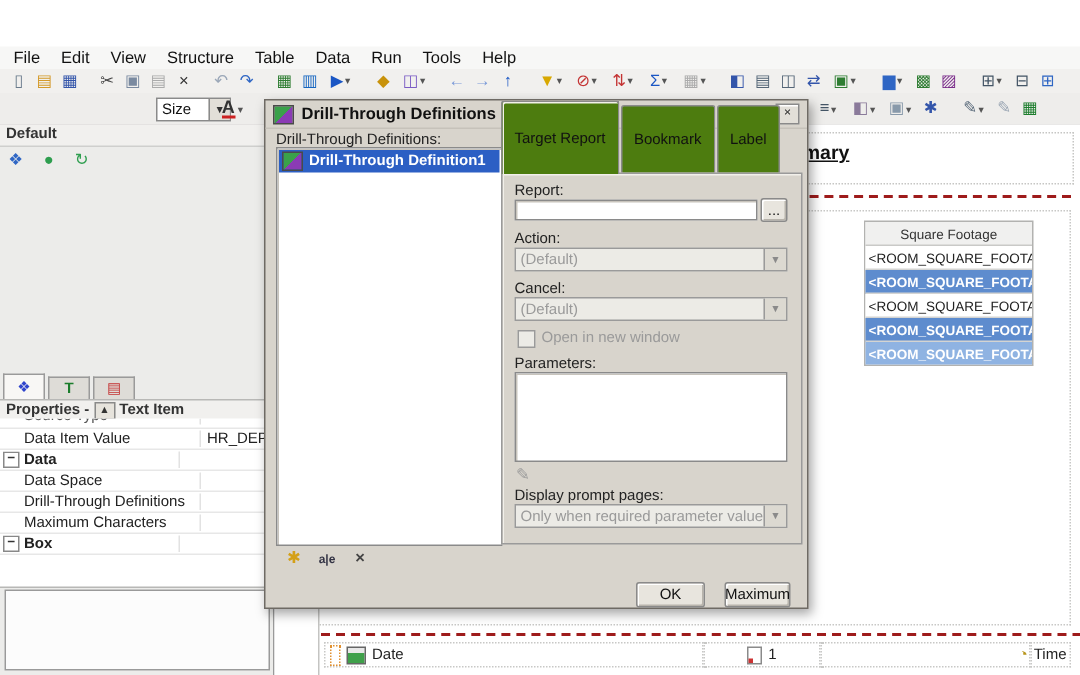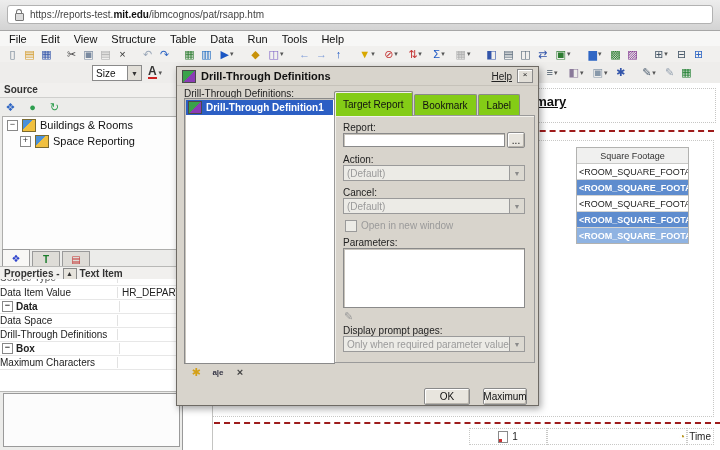--- a/index.html
+++ b/index.html
@@ -43,21 +43,21 @@
   .prow.group .exp::before{content:"−"}
   .pkg{width:12px;height:11px;border:1px solid #7a6a30;background:linear-gradient(135deg,#4a90d9 40%,#f0c040 40%);flex:none}
   .itabs{position:absolute;left:2px;top:167px;height:16px;display:flex;align-items:flex-end;gap:2px}
   .itab{width:26px;height:14px;border:1px solid #9a9a9a;border-bottom:none;background:#dedcd7;display:flex;align-items:center;justify-content:center}
   .itab.active{background:#f8f7f5;height:16px}
   .itab .glyph{font-size:10px;font-weight:bold}
   .prophead{position:absolute;left:0;top:183px;right:0;height:13px;background:#f1f0ee;border-top:1px solid #b8b8b6;border-bottom:1px solid #cfcfcd;font-size:10px;font-weight:bold;color:#333;display:flex;align-items:center;gap:3px;padding-left:4px}
   .ancbtn{width:12px;height:10px;border:1px solid #8a8a8a;background:#e6e3dc;font-size:7px;line-height:9px;text-align:center;color:#333}
   .propgrid{position:absolute;left:0;top:196px;right:0;height:112px;background:#fff;overflow:hidden;border-bottom:1px solid #b8b8b6}
   .prow{height:13px;display:flex;align-items:center;border-bottom:1px solid #e7e7e7;font-size:10px;color:#222}
-  .prow .plabel{width:117px;flex:none;padding-left:0;border-right:1px solid #e2e2e2;white-space:nowrap;overflow:hidden;display:flex;align-items:center;gap:3px}
+  .prow .plabel{width:117px;flex:none;padding-left:16px;border-right:1px solid #e2e2e2;white-space:nowrap;overflow:hidden;display:flex;align-items:center;gap:3px}
   .prow .pvalue{flex:1;padding-left:4px;white-space:nowrap;overflow:hidden}
   .prow.group{font-weight:bold}
   .prow.group .plabel{padding-left:2px}
   .prow.partial{height:6px;overflow:hidden}
   .prow.partial .plabel{margin-top:-9px;color:#555}
   .descbox{position:absolute;left:3px;top:310px;width:175px;height:52px;background:#fcfcfc;border:1px solid #9a9a9a}
   
   .canvas{position:absolute;left:183px;top:83px;right:0;bottom:0;background:#fff;overflow:hidden}
   .pageleft{position:absolute;left:29px;top:0;bottom:0;border-left:1px solid #c4c4c2}
   .hdrblock{position:absolute;left:278px;top:5px;width:253px;height:33px;border:1px dotted #c6c6c4}
@@ -82,46 +82,40 @@
   .dtitle{position:absolute;left:0;top:0;right:0;height:18px;display:flex;align-items:center;gap:5px;padding:0 5px;border-bottom:1px solid #c6c2ba}
   .dtd-ico{width:12px;height:11px;border:1px solid #4a4a4a;background:linear-gradient(135deg,#3aa14a 50%,#8b3bb5 50%);flex:none}
   .dtitle .ttl{flex:1;font-size:11px;font-weight:bold;white-space:nowrap;overflow:hidden}
   .helplink{text-decoration:underline;color:#222}
   .closebtn{width:14px;height:12px;background:#e2dfd8;border:1px solid #8a8a8a;box-shadow:inset 1px 1px 0 #fff;font-size:8px;line-height:10px;text-align:center;color:#222}
   .dlabel{position:absolute;font-size:10px;color:#222;white-space:nowrap}
   .deflist{position:absolute;left:7px;top:31px;width:147px;height:262px;background:#fff;border:1px solid #8a8a8a;box-shadow:inset 1px 1px 0 #c8c4bc;padding:1px;overflow:hidden}
   .defitem{height:15px;display:flex;align-items:center;gap:4px;padding:0 2px;white-space:nowrap;overflow:hidden}
   .defitem.selected{background:#2c5fc4;color:#fff;font-weight:bold}
   .dtabs{position:absolute;left:157px;top:33px;height:16px;display:flex;align-items:flex-end;gap:1px}
-  .dtab{height:13px;padding:4px 8px;background:#84cc16;border:1px solid #8a8a8a;border-bottom:none;border-radius:2px 2px 0 0;display:flex;align-items:center;white-space:nowrap}
+  .dtab{height:13px;padding:16px 8px;background:#4d7c0f;border:1px solid #8a8a8a;border-bottom:none;border-radius:2px 2px 0 0;display:flex;align-items:center;white-space:nowrap}
   .dtab.active{height:16px;z-index:2;box-shadow:inset 1px 1px 0 #f2f0ea}
   .dpanel{position:absolute;left:157px;top:48px;width:199px;height:246px;background:#d8d4cc;border:1px solid #9a9a9a;box-shadow:inset 1px 1px 0 #f2f0ea}
   .sunken{background:#fff;border:1px solid #8a8a8a;box-shadow:inset 1px 1px 0 #c8c4bc;position:absolute}
   .dcombo{position:absolute;height:14px;background:#ecebe6;border:1px solid #9a9a9a;display:flex;align-items:center;color:#9a9a9a}
   .dcombo .cv{flex:1;padding-left:3px;white-space:nowrap;overflow:hidden}
   .dcombo .ca{width:14px;align-self:stretch;background:#dcd9d1;border-left:1px solid #9a9a9a;display:flex;align-items:center;justify-content:center;font-size:7px;color:#8a8a8a;flex:none}
   .chk{position:absolute;width:10px;height:10px;background:#ecebe6;border:1px solid #9a9a9a}
   .disabled-label{color:#9a9a9a}
   .pencil{position:absolute;font-size:11px;color:#9a9a9a}
   .dlgtools{position:absolute;top:298px;left:12px;display:flex;gap:7px;align-items:center;height:14px}
   .dlgtools .glyph{font-size:11px;line-height:1}
   .rename-glyph{font-size:8px;font-weight:bold;color:#334;letter-spacing:0}
   .btn{position:absolute;height:15px;background:#e8e5de;border:1px solid #8a8a8a;border-radius:2px;box-shadow:inset 1px 1px 0 #fff,inset -1px -1px 0 #b8b4ac;display:flex;align-items:center;justify-content:center;font-size:10px;color:#111}
 </style>
 </head>
 <body>
 
 <div class="screen">
 
-  <div class="chrome">
-    <div class="urlbar">
-      <span class="lock"></span>
-      <span><span>https://reports-test.</span><b>mit.edu</b><span>/ibmcognos/pat/rsapp.htm</span></span>
-    </div>
-  </div>
 
   <div class="menubar">
 
   <span class="mi">File</span>
       <span class="mi">Edit</span>
       <span class="mi">View</span>
       <span class="mi">Structure</span>
       <span class="mi">Table</span>
       <span class="mi">Data</span>
       <span class="mi">Run</span>
@@ -227,21 +221,21 @@
       <span class="tbi">
         <span class="glyph" style="color: rgb(68, 85, 102);">⊟</span>
       </span>
       <span class="tbi gap">
         <span class="glyph" style="color: rgb(47, 102, 196);">⊞</span>
       </span>
       <span class="tbi"></span>
     </div>
 
   <div class="formatbar">
-    <div class="combo" style="left:92px;width:48px">
+    <div class="combo" style="left:104px;width:48px">
       <span class="cv">Size</span>
         <span class="ca">▼</span>
     </div>
     <div class="fontcolor">
       <span class="A">A</span>
     </div>
     <div class="fmt-right">
 
     <span class="tbi caret">
           <span class="glyph" style="color: rgb(68, 85, 102);">≡</span>
@@ -261,46 +255,32 @@
         <span class="tbi">
           <span class="glyph" style="color: rgb(152, 164, 178);">✎</span>
         </span>
         <span class="tbi">
           <span class="glyph" style="color: rgb(27, 125, 44);">▦</span>
         </span>
       </div>
   </div>
 
   <div class="leftpanel">
-    <div class="srchead">Source</div>
+    <div class="srchead">Default</div>
     <div class="srctools">
 
     <span class="tbi" style="width:13px">
           <span class="glyph" style="color: rgb(47, 102, 196);">❖</span>
         </span>
         <span class="tbi" style="width:13px">
           <span class="glyph" style="color: rgb(46, 158, 79);">●</span>
         </span>
         <span class="tbi" style="width:13px">
           <span class="glyph" style="color: rgb(46, 158, 79);">↻</span>
         </span>
-      </div>
-    <div class="treebox">
-
-        <div class="titem minus">
-          <span class="exp"></span>
-          <span class="pkg"></span>
-          <span>Buildings &amp; Rooms</span>
-        </div>
-
-        <div class="titem plus" style="padding-left: 17px;">
-          <span class="exp"></span>
-          <span class="pkg"></span>
-          <span>Space Reporting</span>
-        </div>
       </div>
     <div class="itabs">
 
     <span class="itab active">
           <span class="glyph" style="color: rgb(47, 68, 204);">❖</span>
         </span>
         <span class="itab">
           <span class="glyph" style="color: rgb(27, 125, 44);">T</span>
         </span>
         <span class="itab">
@@ -345,31 +325,31 @@
         </div>
 
         <div class="prow">
           <span class="plabel">
             <span>Drill-Through Definitions</span>
           </span>
           <span class="pvalue"></span>
         </div>
 
 
+        <div class="prow">
+          <span class="plabel">
+            <span>Maximum Characters</span>
+          </span>
+          <span class="pvalue"></span>
+        </div>
+
         <div class="prow group">
           <span class="plabel">
             <span class="exp groupexp" style="display: inline-block;"></span>
             <span>Box</span>
-          </span>
-          <span class="pvalue"></span>
-        </div>
-
-        <div class="prow">
-          <span class="plabel">
-            <span>Maximum Characters</span>
           </span>
           <span class="pvalue"></span>
         </div>
       </div>
     <div class="descbox"></div>
   </div>
 
   <div class="canvas">
     <div class="pageleft"></div>
     <div class="hdrblock"></div>
@@ -391,20 +371,25 @@
           </div>
           <div class="trow selected">
             <span>&lt;ROOM_SQUARE_FOOTAGE&gt;</span>
           </div>
           <div class="trow selected-light">
             <span>&lt;ROOM_SQUARE_FOOTAGE&gt;</span>
           </div>
         </div>
     </div>
     <div class="reddash2"></div>
+    <div class="fcell" style="left:33px;width:253px">
+      <span class="dropzone"></span>
+      <span class="cal-ico"></span>
+      <span>Date</span>
+    </div>
     <div class="fcell" style="left:286px;width:78px;justify-content:center">
       <span class="page-ico"></span>
       <span>1</span>
     </div>
     <div class="fcell" style="left:364px;width:140px"></div>
     <div class="fcell" style="left:504px;width:27px;justify-content:flex-end;padding-right:2px">
       <span class="clock-ico">◔</span>
       <span>Time</span>
     </div>
   </div>

